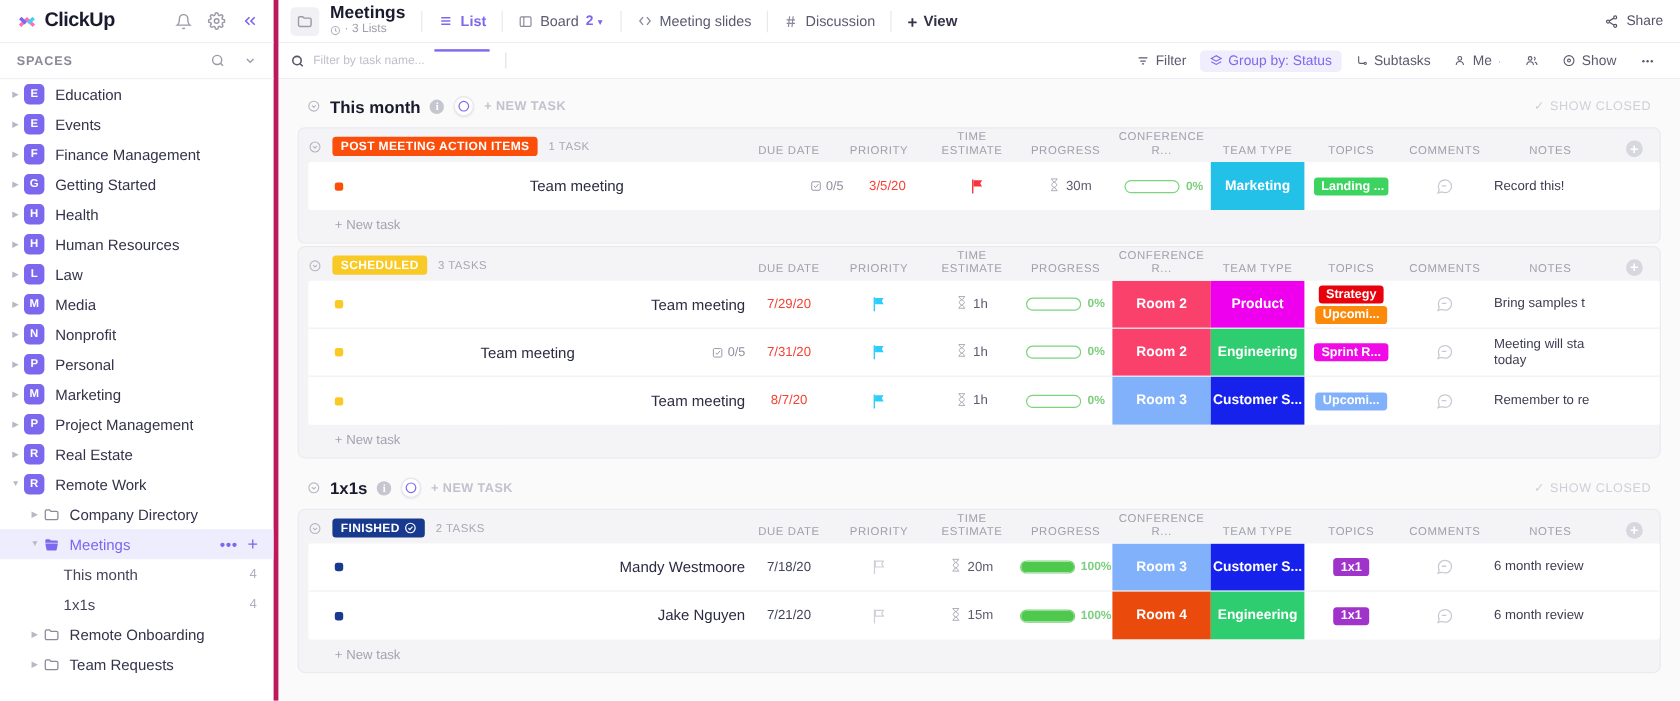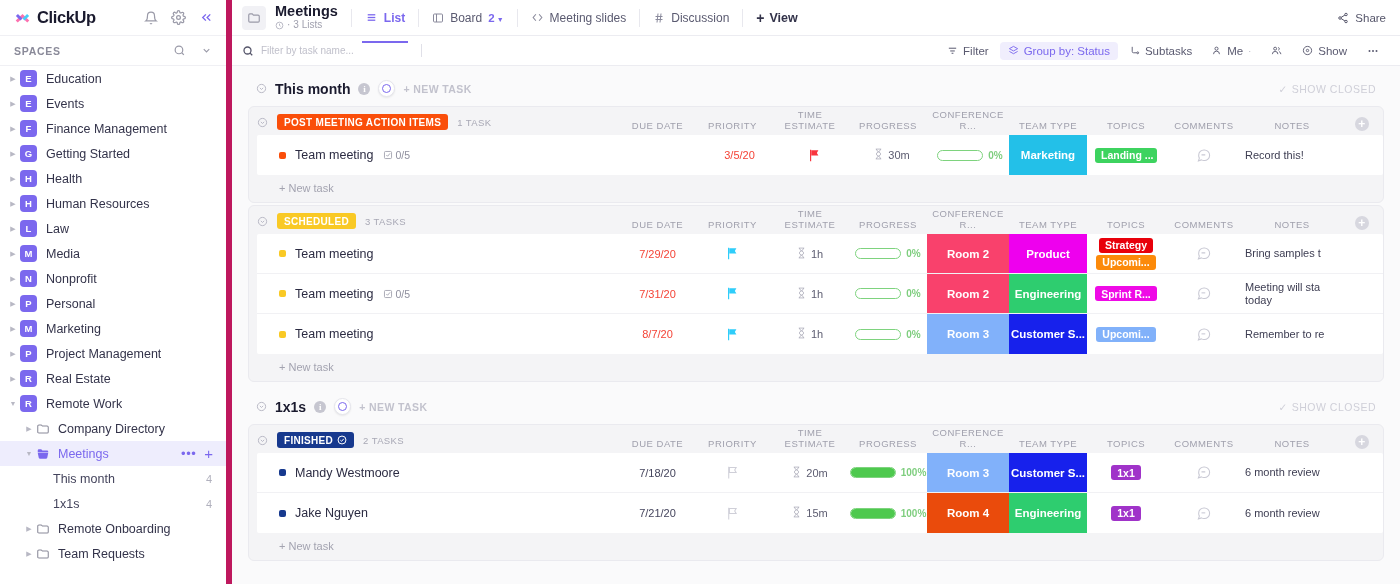--- a/index.html
+++ b/index.html
@@ -7,21 +7,21 @@
     width: 1400px; height: 584px;
     font-family: "Liberation Sans", sans-serif;
     background: #ffffff; overflow: hidden;
     -webkit-font-smoothing: antialiased;
   }
   .app { display: flex; width: 1400px; height: 584px; }
 
   
   .sidebar {
     width: 232px; height: 584px; background: #fff;
-    border-right: 6px solid #be185d; display: flex; flex-direction: column;
+    border-right: 4px solid #be185d; display: flex; flex-direction: column;
     flex: 0 0 232px; position: relative;
   }
   .sb-top {
     height: 36px; display: flex; align-items: center; padding: 0 12px 0 14px;
     gap: 0; border-bottom: 1px solid #f0f0f4;
   }
   .logo-wrap { display: flex; align-items: center; gap: 6px; flex: 1; }
   .logo-mark { width: 17px; height: 17px; position: relative; }
   .logo-text { font-size: 16.5px; font-weight: bold; letter-spacing: -0.4px; color: #1a1a2e; }
   .sb-icons { display: flex; align-items: center; gap: 13px; }
@@ -155,21 +155,21 @@
   }
   .grp-count { font-size: 9.5px; color: #a8a8b5; letter-spacing: 0.4px; }
 
   .colhead { display: flex; margin-left: auto; align-items: flex-end; padding-bottom: 4px; }
   .ch { font-size: 9.5px; color: #a0a0ad; letter-spacing: 0.5px; text-align: center; }
 
   .rows { background: #fff; border-radius: 2px; margin: 0 0 0 8px; overflow: hidden; }
   .row { display: flex; align-items: stretch; height: 40px; border-bottom: 1px solid #f1f1f4; }
   .row:last-child { border-bottom: none; }
   .row-name {
-    display: flex; align-items: center; gap: 9px; padding-left: 22px; flex: 1; min-width: 0;
+    display: flex; align-items: center; gap: 9px; padding-left: 22px; flex: 1; min-width: 0; justify-content: space-between;
   }
   .row-dot { width: 7px; height: 7px; border-radius: 2px; flex: 0 0 7px; }
   .row-title { font-size: 12.5px; color: #2b2b42; white-space: nowrap; }
   .subct { display: flex; align-items: center; gap: 3px; font-size: 10.5px; color: #8f8f9e; }
   .subct svg { display: block; }
 
   .cell { display: flex; align-items: center; justify-content: center; font-size: 11px; }
   .c-due { flex: 0 0 73px; }
   .c-pri { flex: 0 0 77px; }
   .c-est { flex: 0 0 78px; gap: 5px; color: #5c5c70; }

